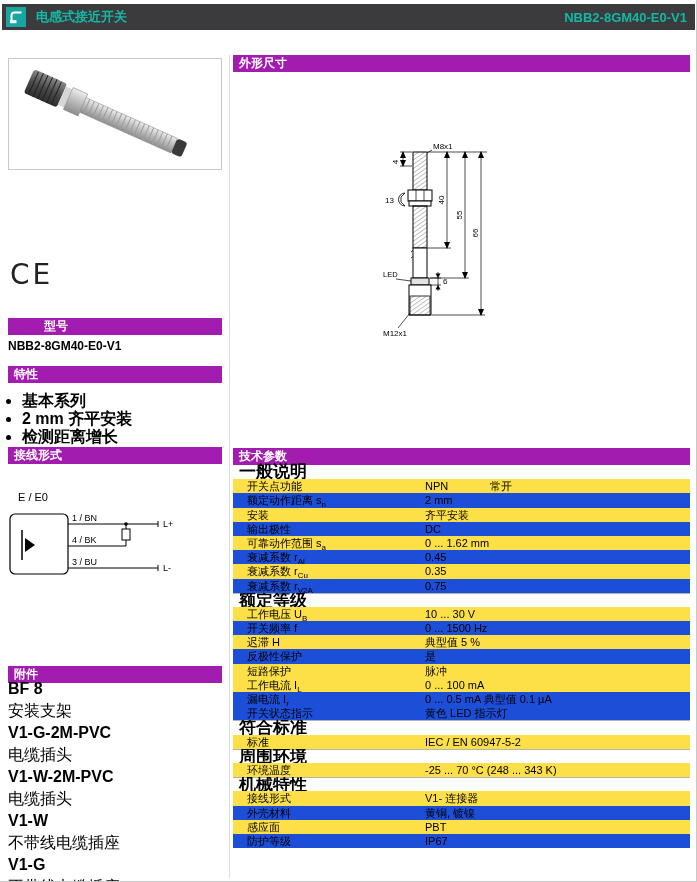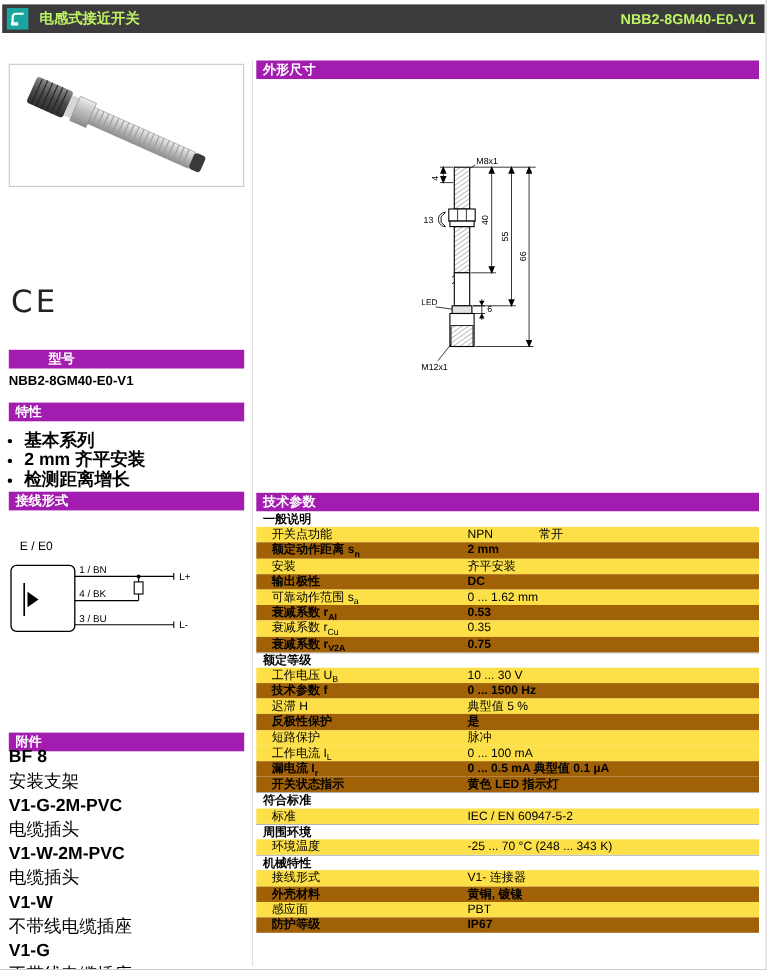--- a/index.html
+++ b/index.html
@@ -10,21 +10,21 @@
     color:#000;
   }
   .page {
     position: relative; width: 697px; height: 882px;
     background:#fff; overflow:hidden;
     border-right:1px solid #c9c9c9; border-bottom:1px solid #c9c9c9;
   }
   
   .topbar {
     position:absolute; left:2px; top:4px; width:693px; height:26px;
-    background:#3b3b3d; color:#bef264; display:flex; align-items:center;
+    background:#3b3b3d; color:#14b8a6; display:flex; align-items:center;
   }
   .app-icon { width:20px; height:20px; margin-left:4px; flex:0 0 auto; }
   .topbar .title { font-size:13px; font-weight:bold; margin-left:10px; }
   .topbar .part  { margin-left:auto; margin-right:8px; font-size:13px; font-weight:bold; }
 
   
   .secbar {
     position:absolute; background:#a21caf; color:#fff;
     font-weight:bold; font-size:12px; height:17px; line-height:17px;
     padding-left:6px;
@@ -45,26 +45,26 @@
   .acc-list { position:absolute; left:8px; top:678px; width:214px; font-size:16px; }
   .acc-list .acc-name { font-weight:bold; line-height:22px; }
   .acc-list .acc-desc { line-height:22px; }
 
   
   .dim-area { position:absolute; left:233px; top:72px; width:457px; height:376px; background:#fff; }
   .dim-svg { position:absolute; left:150px; top:66px; }
 
   .tech-table { position:absolute; left:233px; top:465px; width:457px; }
   .t-group {
-    height:14.2px; line-height:14.2px; font-size:11px; font-weight:bold;
+    height:14.2px; line-height:14.2px; font-size:17px; font-weight:bold;
     padding-left:6px; border-top:1px solid #b3b3b3; background:#fff;
   }
   .t-group:first-child { border-top:none; }
   .t-row { position:relative; height:14.2px; line-height:14.2px; font-size:11px; background:#fde047; }
-  .t-row.alt { background:#a16207;font-weight:bold; }
+  .t-row.alt { background:#1d4ed8; }
   .t-label { position:absolute; left:14px; top:0; white-space:nowrap; }
   .t-label sub { font-size:8px; line-height:1; }
   .t-value { position:absolute; left:192px; top:0; white-space:nowrap; }
   .t-value2 { position:absolute; left:257px; top:0; white-space:nowrap; }
 
   svg text { font-family:"Liberation Sans","DejaVu Sans",sans-serif; fill:#000; }
   svg { display:block; }
 </style>
 </head>
 <body>
@@ -280,37 +280,37 @@
       <div class="t-row alt">
         <div class="t-label">输出极性</div>
         <div class="t-value">DC</div>
       </div>
       <div class="t-row">
         <div class="t-label">可靠动作范围 s<sub>a</sub></div>
         <div class="t-value">0 ... 1.62 mm</div>
       </div>
       <div class="t-row alt">
         <div class="t-label">衰减系数 r<sub>Al</sub></div>
-        <div class="t-value">0.53</div>
+        <div class="t-value">0.45</div>
       </div>
       <div class="t-row">
         <div class="t-label">衰减系数 r<sub>Cu</sub></div>
         <div class="t-value">0.35</div>
       </div>
       <div class="t-row alt">
         <div class="t-label">衰减系数 r<sub>V2A</sub></div>
         <div class="t-value">0.75</div>
       </div>
       <div class="t-group">额定等级</div>
       <div class="t-row">
         <div class="t-label">工作电压 U<sub>B</sub></div>
         <div class="t-value">10 ... 30 V</div>
       </div>
       <div class="t-row alt">
-        <div class="t-label">技术参数 f</div>
+        <div class="t-label">开关频率 f</div>
         <div class="t-value">0 ... 1500 Hz</div>
       </div>
       <div class="t-row">
         <div class="t-label">迟滞 H</div>
         <div class="t-value">典型值 5 %</div>
       </div>
       <div class="t-row alt">
         <div class="t-label">反极性保护</div>
         <div class="t-value">是</div>
       </div>

